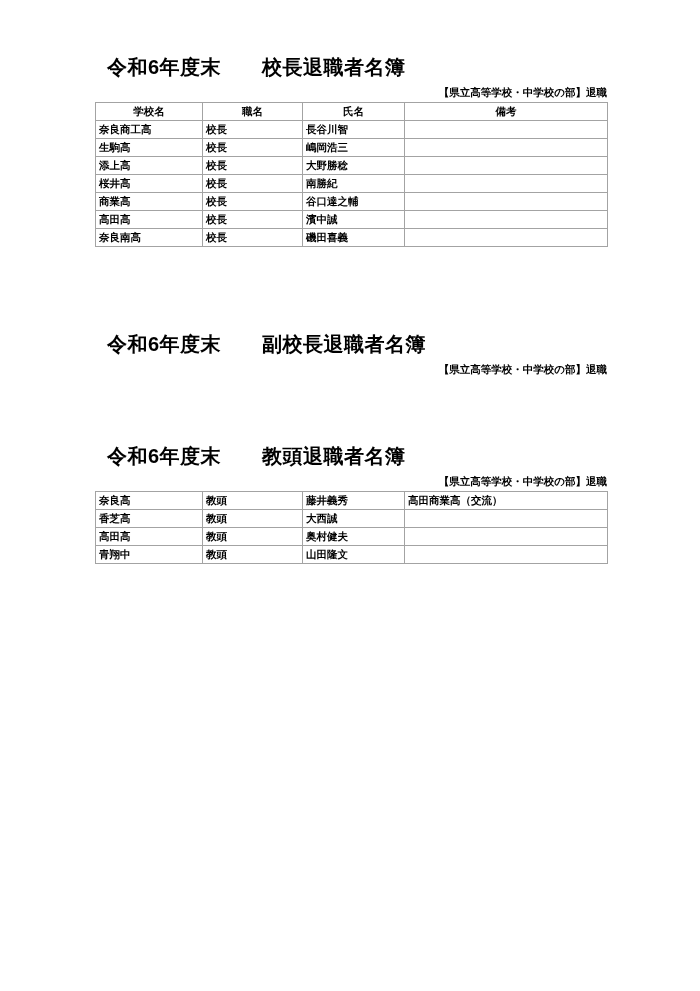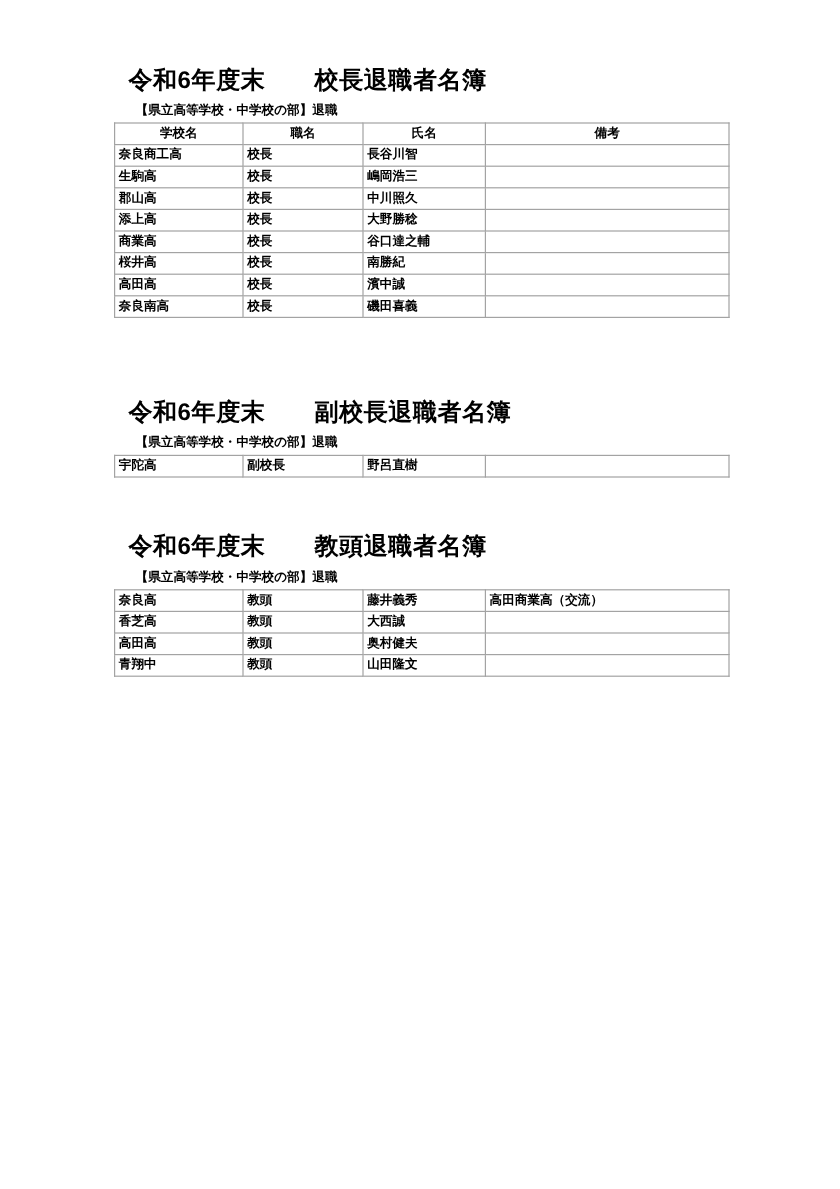--- a/index.html
+++ b/index.html
@@ -34,20 +34,21 @@
     margin: 0 0 0 12px;
     line-height: 1.2;
     white-space: pre;
   }
   .section-subtitle {
     font-size: 10.5px;
     font-weight: bold;
     margin: 7px 0 3px 18px;
     line-height: 1.2;
     white-space: pre;
+    text-align: right;
   }
   table.roster {
     border-collapse: collapse;
     width: 512px;
     table-layout: fixed;
     font-size: 10.5px;
   }
   table.roster col.c-school { width: 107px; }
   table.roster col.c-post   { width: 100px; }
   table.roster col.c-name   { width: 102px; }
@@ -105,41 +106,35 @@
           <td>長谷川智</td>
           <td></td>
         </tr>
         <tr>
           <td>生駒高</td>
           <td>校長</td>
           <td>嶋岡浩三</td>
           <td></td>
         </tr>
         <tr>
-          <td>郡山高</td>
-          <td>校長</td>
-          <td>中川照久</td>
-          <td></td>
-        </tr>
-        <tr>
           <td>添上高</td>
           <td>校長</td>
           <td>大野勝稔</td>
           <td></td>
         </tr>
         <tr>
+          <td>桜井高</td>
+          <td>校長</td>
+          <td>南勝紀</td>
+          <td></td>
+        </tr>
+        <tr>
           <td>商業高</td>
           <td>校長</td>
           <td>谷口達之輔</td>
-          <td></td>
-        </tr>
-        <tr>
-          <td>桜井高</td>
-          <td>校長</td>
-          <td>南勝紀</td>
           <td></td>
         </tr>
         <tr>
           <td>高田高</td>
           <td>校長</td>
           <td>濱中誠</td>
           <td></td>
         </tr>
         <tr>
           <td>奈良南高</td>
@@ -147,36 +142,20 @@
           <td>磯田喜義</td>
           <td></td>
         </tr>
       </tbody>
     </table>
   </div>
 
   <div class="section" id="sec-1">
     <h1 class="section-title">令和6年度末　　副校長退職者名簿</h1>
     <div class="section-subtitle">【県立高等学校・中学校の部】退職</div>
-    <table class="roster">
-      <colgroup>
-        <col class="c-school">
-          <col class="c-post">
-          <col class="c-name">
-          <col class="c-note">
-      </colgroup>
-      <tbody>
-        <tr>
-          <td>宇陀高</td>
-          <td>副校長</td>
-          <td>野呂直樹</td>
-          <td></td>
-        </tr>
-      </tbody>
-    </table>
   </div>
 
   <div class="section" id="sec-2">
     <h1 class="section-title">令和6年度末　　教頭退職者名簿</h1>
     <div class="section-subtitle">【県立高等学校・中学校の部】退職</div>
     <table class="roster">
       <colgroup>
         <col class="c-school">
           <col class="c-post">
           <col class="c-name">

